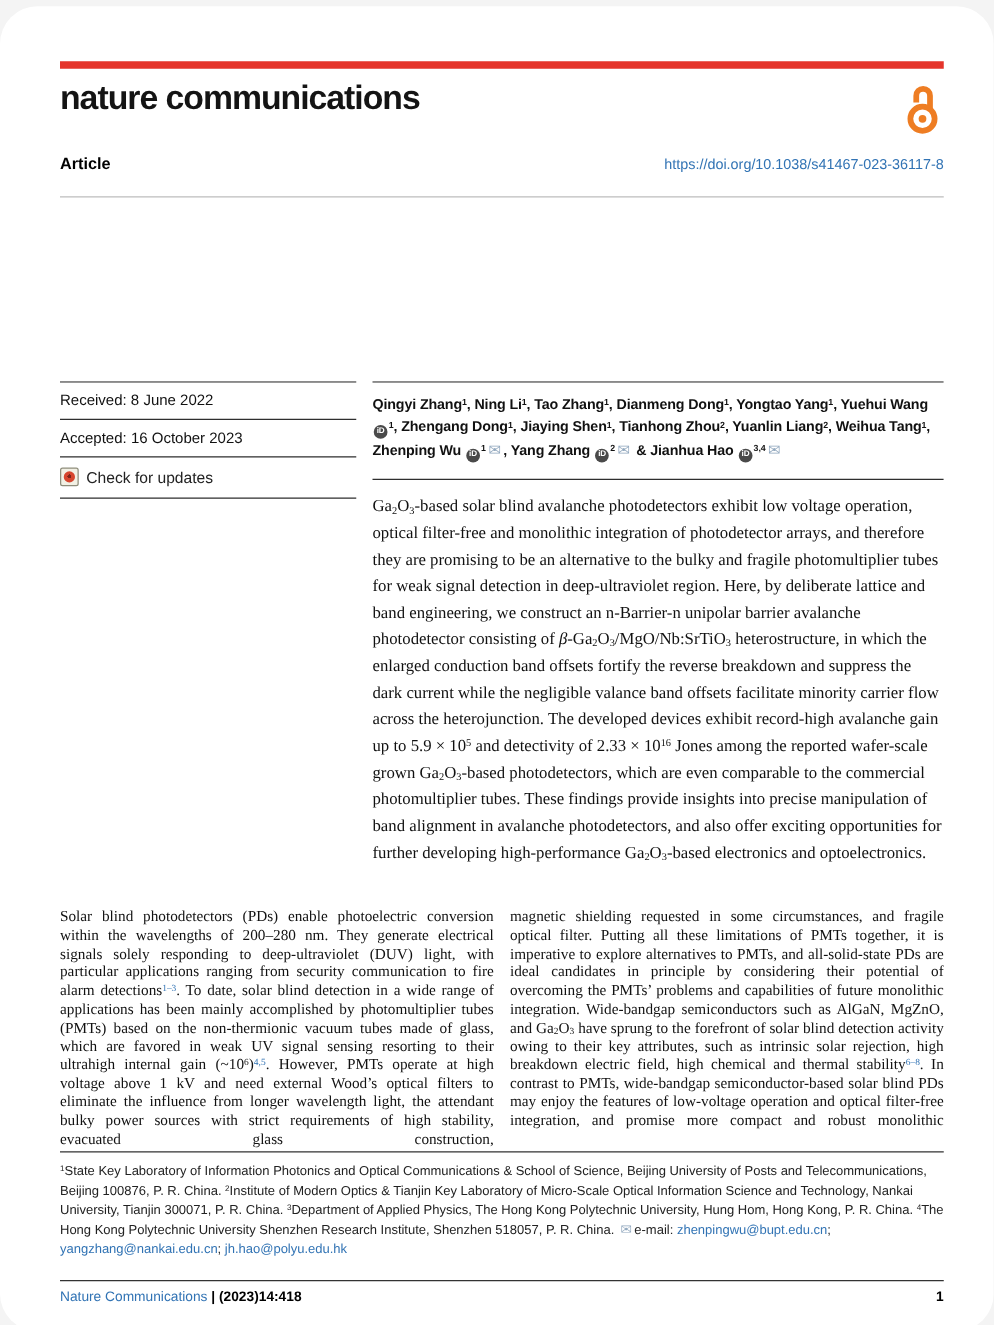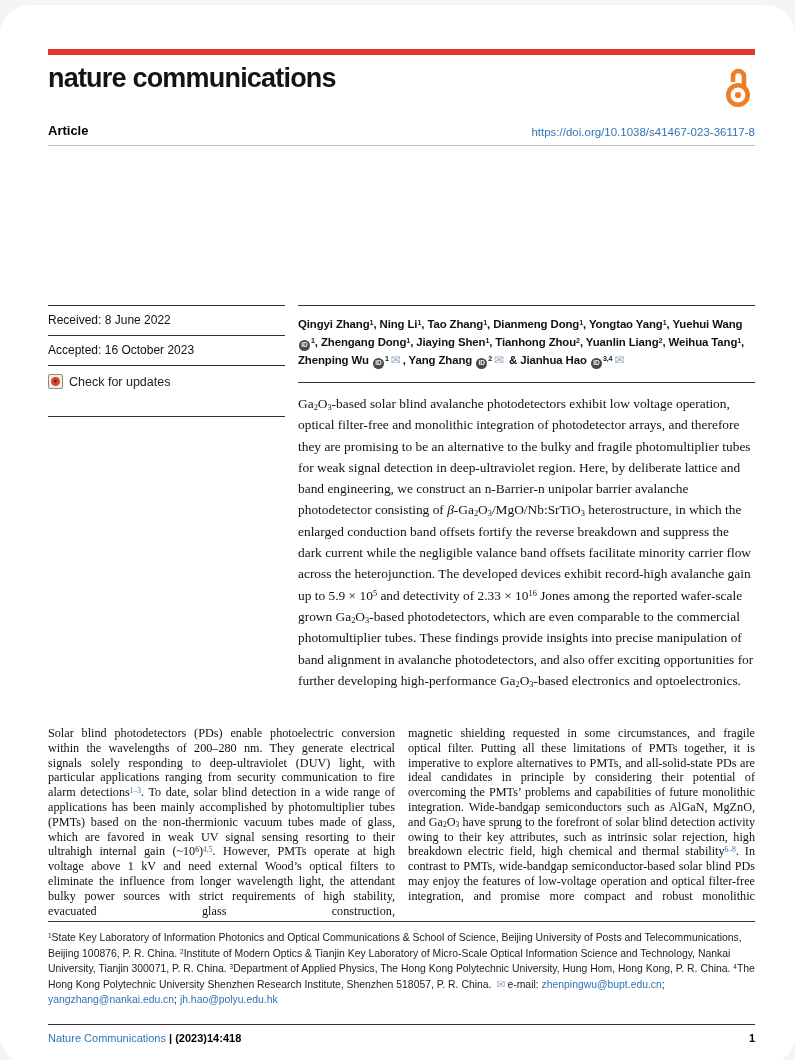--- a/index.html
+++ b/index.html
@@ -7,31 +7,31 @@
     position:relative;width:795px;height:1060px;margin:5px auto;background:#ffffff;
     box-sizing:border-box;padding:44px 40px 0 48px;
     font-family:"Liberation Sans",sans-serif;color:#1a1a1a;overflow:hidden;border-radius:30px;
   }
   
   .masthead-bar{height:6px;background:#e5342b;}
   .masthead{position:relative;height:48px;}
   .journal-logo{font-weight:bold;font-size:27px;letter-spacing:-0.8px;color:#141414;padding-top:8px;}
   .oa-icon{position:absolute;right:0;top:7px;width:34px;height:46px;}
   
-  .article-row{display:flex;justify-content:space-between;align-items:flex-end;margin-top:20px;padding-bottom:7px;border-bottom:1px solid #bdbdbd;}
+  .article-row{display:flex;justify-content:space-between;align-items:flex-end;margin-top:20px;padding-bottom:19px;border-bottom:1px solid #bdbdbd;}
   .article-type{font-weight:bold;font-size:13px;color:#000;}
   .doi-link{font-size:11.5px;color:#3173b4;text-decoration:none;}
   
   .title{font-family:"Liberation Serif",serif;font-weight:bold;font-size:34px;line-height:38.5px;letter-spacing:-0.3px;color:#000;margin:9px 0 0 0;}
   
   .info-grid{position:absolute;top:300px;left:48px;width:707px;height:404px;overflow:hidden;
              display:grid;grid-template-columns:237px 1fr;column-gap:13px;}
   .date-row{border-top:1.5px solid #2e2e2e;padding:7px 0 8px;font-size:12px;font-weight:normal;color:#111;}
   .date-row.serif{font-family:"Liberation Serif",serif;font-weight:normal;font-size:13px;}
-  .check-row{border-bottom:1.5px solid #2e2e2e;display:flex;align-items:center;gap:6px;font-weight:normal;font-size:12.5px;color:#222;padding:8px 0 27px;cursor:pointer;}
+  .check-row{border-bottom:1.5px solid #2e2e2e;display:flex;align-items:center;gap:6px;font-weight:normal;font-size:12.5px;color:#222;padding:8px 0 9px;cursor:pointer;}
   .crossmark{width:15px;height:15px;background:#f2f0e4;border:1px solid #8e8d7b;display:inline-flex;align-items:center;justify-content:center;box-sizing:border-box;border-radius:2px;}
   .crossmark-dot{width:9px;height:9px;border-radius:50%;background:radial-gradient(circle at 50% 45%, #7d241a 0 1.5px, #d7452e 1.6px 100%);}
   .authors{border-top:1.5px solid #2e2e2e;margin:0;padding-top:9px;font-weight:bold;font-size:11.4px;line-height:18px;letter-spacing:-0.1px;color:#111;}
   .abstract{border-top:1.5px solid #2e2e2e;margin-top:13px;padding-top:10px;font-family:"Liberation Serif",serif;font-size:13.4px;line-height:21.3px;color:#111;}
   
   .body-cols{position:absolute;top:721px;left:48px;width:707px;height:193px;overflow:hidden;display:flex;column-gap:13px;}
   .body-col{width:347px;margin:0;font-family:"Liberation Serif",serif;font-size:12.2px;line-height:14.8px;
             text-align:justify;text-align-last:justify;hyphens:auto;color:#111;}
   
   .footnote{position:absolute;top:916px;left:48px;width:707px;height:100px;overflow:hidden;

